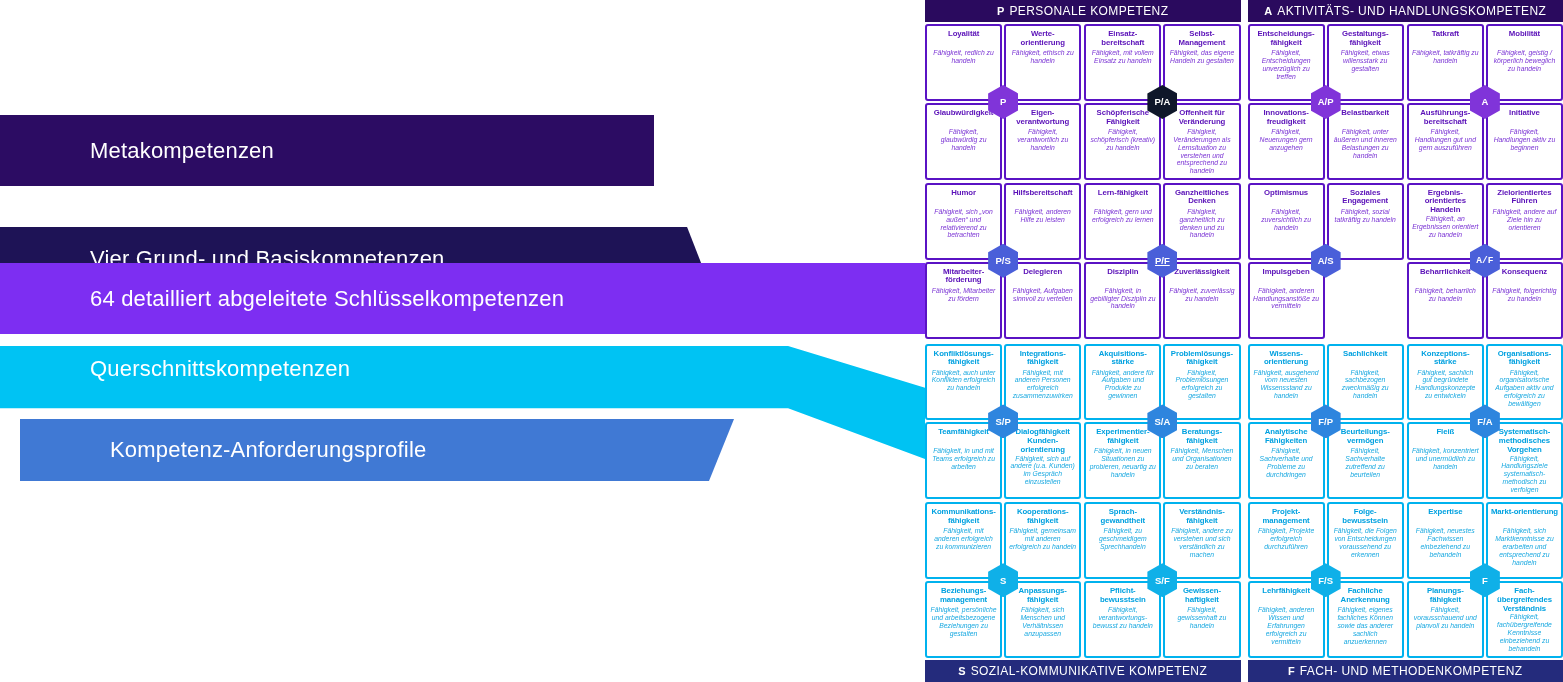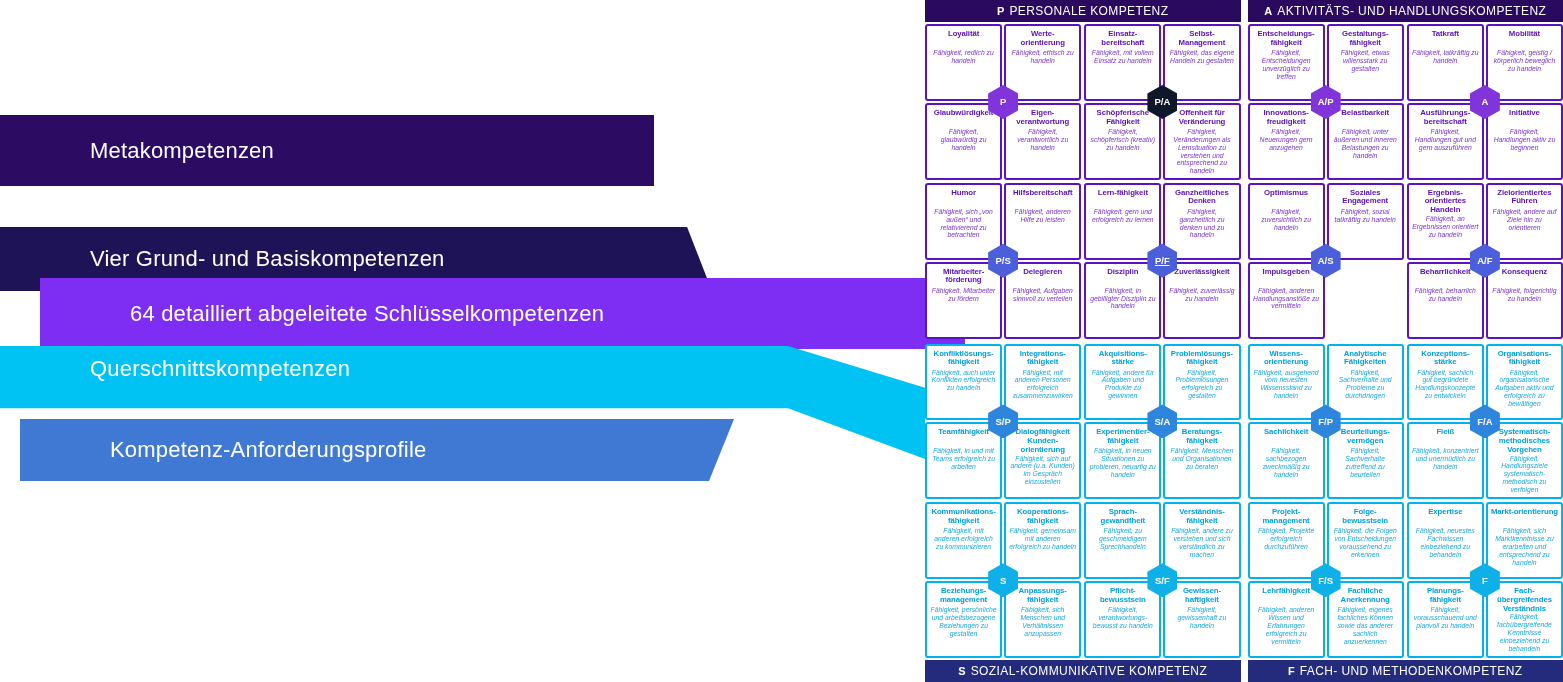--- a/index.html
+++ b/index.html
@@ -5,21 +5,21 @@
   * { margin:0; padding:0; box-sizing:border-box; }
   html,body { width:1563px; height:682px; background:#ffffff; font-family:"Liberation Sans", sans-serif; }
   .stage { position:relative; width:1563px; height:682px; background:#ffffff; overflow:hidden; }
 
   
   .banner { position:absolute; left:0; color:#ffffff;padding-left:48px; }
   .banner-label { display:flex; align-items:center; height:100%; padding-left:42px;
                   font-size:22px; letter-spacing:0.2px; font-weight:400; white-space:nowrap; }
   .banner-0 { top:115px; width:654px; height:71px; }
   .banner-1 { top:199px; width:712px; height:64px; clip-path:polygon(0 0, 96.5% 0, 100% 100%, 0 100%);margin-top:28px; }
-  .banner-2 { top:278px; width:925px; height:71px;margin-left:40px; }
+  .banner-2 { top:263px; width:925px; height:71px; }
   .banner-3 { top:346px; width:925px; height:113px;
               clip-path:polygon(0 0, 85.2% 0, 100% 37%, 100% 100%, 85.2% 55%, 0 55%); }
   .banner-3 .banner-label { height:46px; }
   .banner-4 { top:419px; width:714px; height:62px; clip-path:polygon(0 0, 100% 0, 96.5% 100%, 0 100%);margin-left:20px; }
 
   
   .atlas { position:absolute; left:925px; top:0; width:638px; height:682px; }
   .atlas-header, .atlas-footer { position:absolute; left:0; right:0; height:22px; display:flex; gap:7px; }
   .atlas-header { top:0; }
   .atlas-footer { bottom:0; }
@@ -226,21 +226,21 @@
               <div class="cell-desc">Fähigkeit, andere auf Ziele hin zu orientieren</div>
             </div>
             <div class="cell">
               <div class="cell-title">Beharrlichkeit</div>
               <div class="cell-desc">Fähigkeit, beharrlich zu handeln</div>
             </div>
             <div class="cell">
               <div class="cell-title">Konsequenz</div>
               <div class="cell-desc">Fähigkeit, folgerichtig zu handeln</div>
             </div>
-            <div class="badge" style="background: rgb(74, 95, 217);">A/F</div>
+            <div class="badge" style="background: rgb(74, 95, 217); font-family: Liberation Mono, monospace;">A/F</div>
           </div>
         </div>
         <div class="quadrant q-cyan">
           <div class="block">
             <div class="cell">
               <div class="cell-title">Konfliktlösungs-fähigkeit</div>
               <div class="cell-desc">Fähigkeit, auch unter Konflikten erfolgreich zu handeln</div>
             </div>
             <div class="cell">
               <div class="cell-title">Integrations-fähigkeit</div>
@@ -314,26 +314,26 @@
             <div class="badge" style="background: rgb(15, 176, 232);">S/F</div>
           </div>
         </div>
         <div class="quadrant q-cyan">
           <div class="block">
             <div class="cell">
               <div class="cell-title">Wissens-orientierung</div>
               <div class="cell-desc">Fähigkeit, ausgehend vom neuesten Wissensstand zu handeln</div>
             </div>
             <div class="cell">
+              <div class="cell-title">Sachlichkeit</div>
+              <div class="cell-desc">Fähigkeit, sachbezogen zweckmäßig zu handeln</div>
+            </div>
+            <div class="cell">
               <div class="cell-title">Analytische Fähigkeiten</div>
               <div class="cell-desc">Fähigkeit, Sachverhalte und Probleme zu durchdringen</div>
-            </div>
-            <div class="cell">
-              <div class="cell-title">Sachlichkeit</div>
-              <div class="cell-desc">Fähigkeit, sachbezogen zweckmäßig zu handeln</div>
             </div>
             <div class="cell">
               <div class="cell-title">Beurteilungs-vermögen</div>
               <div class="cell-desc">Fähigkeit, Sachverhalte zutreffend zu beurteilen</div>
             </div>
             <div class="badge" style="background: rgb(46, 133, 222);">F/P</div>
           </div>
           <div class="block">
             <div class="cell">
               <div class="cell-title">Konzeptions-stärke</div>

